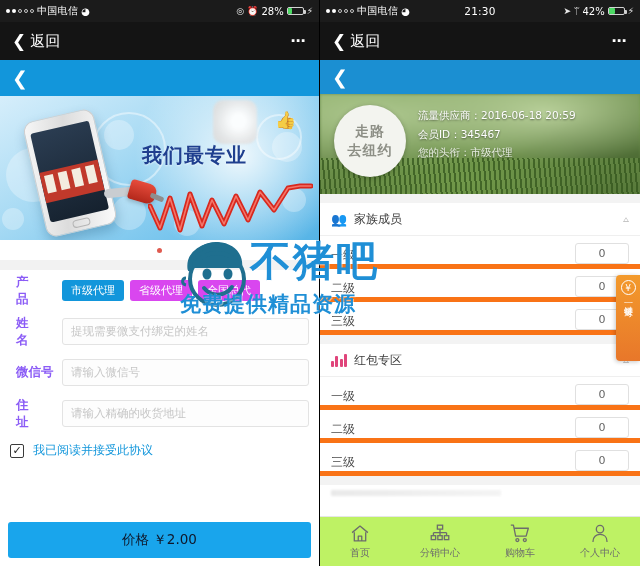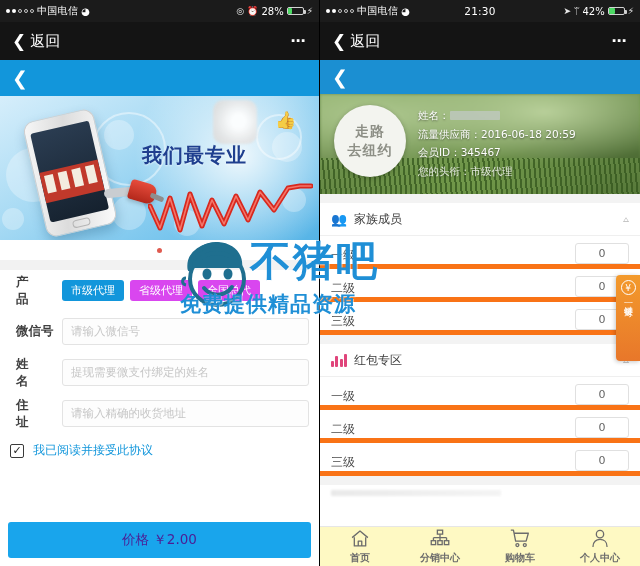--- a/index.html
+++ b/index.html
@@ -97,21 +97,21 @@
 
   .dotsrow { height:20px; background:#fff; display:flex; align-items:center; justify-content:center; }
   .dotsrow i { width:5px; height:5px; border-radius:50%; background:#e05a4f; display:block; }
 
   .gap { height:10px; background:#f2f2f2; }
 
   
   .form { background:#fff; padding:0 10px; }
   .frow { display:flex; align-items:center; height:41px; }
   .flabel {
-    width:52px; flex:none; font-size:12.5px; color:#404040; font-weight:700;
+    width:52px; flex:none; font-size:12.5px; color:#8b5cf6; font-weight:700;
     display:flex; justify-content:space-between; padding:0 2px 0 6px; letter-spacing:0;
   }
   .flabel.sp { letter-spacing:10px; }
   .fctrl { flex:1; }
   .finput {
     width:100%; height:27px; border:1px solid #e3e3e3; border-radius:3px;
     background:#fdfdfd; font-size:11.5px; color:#c6c6c6; padding:0 8px;
     display:flex; align-items:center; font-family:inherit;
   }
   .pills { display:flex; gap:6px; }
@@ -121,21 +121,21 @@
   }
   .pill.on { background:#1296db; }
 
   .agree { display:flex; align-items:center; gap:9px; padding:8px 0 7px 10px; }
   .cbx { width:14px; height:14px; border:1.5px solid #3a3a3a; border-radius:2px;
          display:flex; align-items:center; justify-content:center; font-size:11px; color:#1a1a1a; }
   .agree-txt { font-size:12px; color:#1296db; }
 
   .buybar { position:absolute; left:8px; right:8px; bottom:8px; height:36px; display:flex;
             border-radius:3px; overflow:hidden; }
-  .price { flex:2.05; background:#19a5ec; color:#4c1d95; display:flex; align-items:center; justify-content:center; font-size:13.5px; }
+  .price { flex:2.05; background:#19a5ec; color:#0f172a; display:flex; align-items:center; justify-content:center; font-size:13.5px; }
   .buynow { flex:1; background:#1184c4; color:#fff; display:flex; align-items:center; justify-content:center; font-size:12px; }
 
   
   .blob { position:absolute; left:213px; top:100px; width:44px; height:44px; border-radius:10px;
           background:radial-gradient(circle at 58% 48%, #ffffff 20%, #e7e7e7 60%, #d7d7d7 100%);
           filter:blur(1.1px); opacity:.92; }
 
   
   .bluebar { height:34px; background:#1b8fd2; display:flex; align-items:center; padding:0 12px; }
   .bluebar .chev { color:#fff; font-size:19px; font-weight:300; line-height:1; }
@@ -192,22 +192,22 @@
     padding-top:5px; gap:3px; box-shadow:-1px 1px 4px rgba(0,0,0,.22); z-index:12;
   }
   .sidetab .circ { width:15px; height:15px; border:1.4px solid #fff; border-radius:50%;
                    display:flex; align-items:center; justify-content:center; font-size:9px; }
   .sidetab .vtxt { writing-mode:vertical-rl; font-size:9px; letter-spacing:1px; line-height:1; }
 
   .faint { height:13px; background:#fff; position:relative; overflow:hidden; }
   .faint::after { content:""; position:absolute; left:11px; top:5px; width:170px; height:6px;
                   background:linear-gradient(90deg,#d8d8d8,#ececec); opacity:.55; filter:blur(1px); }
 
-  .tabbar { position:absolute; left:0; right:0; bottom:0; height:40px; background:#fef9c3;
-            border-top:1px solid #e6e6e6; display:flex; z-index:14;font-weight:bold; }
+  .tabbar { position:absolute; left:0; right:0; bottom:0; height:50px; background:#bef264;
+            border-top:1px solid #e6e6e6; display:flex; z-index:14; }
   .tab { flex:1; display:flex; flex-direction:column; align-items:center; justify-content:center; gap:2px; }
   .tab svg { width:22px; height:21px; display:block; }
   .tab span { font-size:10px; color:#6c6c6c; }
 
   
   .wm { position:absolute; left:178px; top:234px; width:290px; height:96px; z-index:25; pointer-events:none; }
   .wm .face { position:absolute; left:0; top:4px; width:78px; height:74px; }
   .wm .brand {
     position:absolute; left:72px; top:0; font-size:41px; color:#1f8fd6; font-weight:700;
     letter-spacing:2px; font-family:"DejaVu Sans","Liberation Sans",sans-serif;
@@ -310,30 +310,30 @@
         <div class="fctrl">
           <div class="pills">
             <div class="pill on">市级代理</div>
             <div class="pill">省级代理</div>
             <div class="pill">全国总代</div>
           </div>
         </div>
       </div>
 
       <div class="frow">
+        <div class="flabel sp">姓　名</div>
+        <div class="fctrl">
+          <div class="finput">提现需要微支付绑定的姓名</div>
+        </div>
+      </div>
+
+      <div class="frow">
         <div class="flabel">微信号</div>
         <div class="fctrl">
           <div class="finput">请输入微信号</div>
-        </div>
-      </div>
-
-      <div class="frow">
-        <div class="flabel sp">姓　名</div>
-        <div class="fctrl">
-          <div class="finput">提现需要微支付绑定的姓名</div>
         </div>
       </div>
 
 
       <div class="frow">
         <div class="flabel sp">住　址</div>
         <div class="fctrl">
           <div class="finput">请输入精确的收货地址</div>
         </div>
       </div>
@@ -391,23 +391,20 @@
 
     <div class="profile">
       <div class="blurimg"></div>
       <div class="grass"></div>
       <div class="avatar">
         <span>走路</span>
         <span>去纽约</span>
       </div>
       <div class="pinfo">
         <div>
-          <span>姓名：</span><span class="redact"></span>
-        </div>
-        <div>
           <span>流量供应商：</span><span>2016-06-18 20:59</span>
         </div>
         <div>
           <span>会员ID：</span><span>345467</span>
         </div>
         <div class="dim">
           <span>您的头衔：</span><span>市级代理</span>
         </div>
       </div>
     </div>

